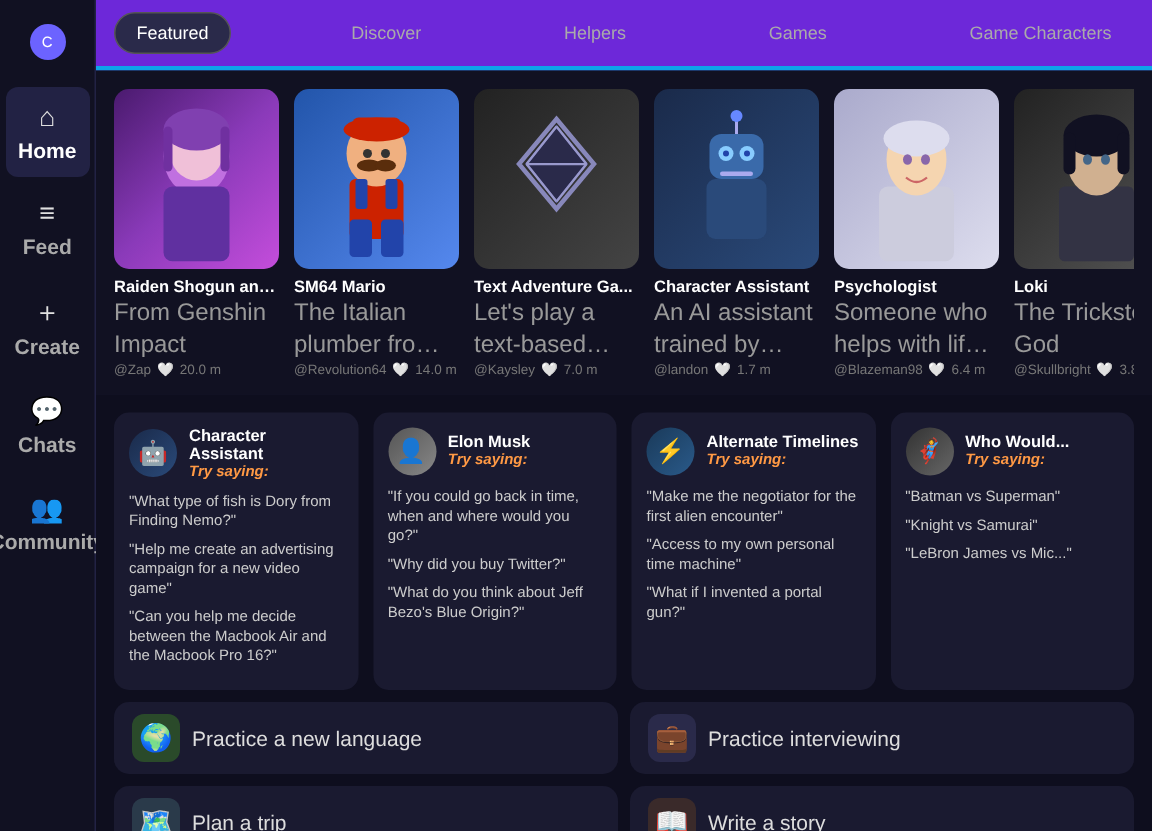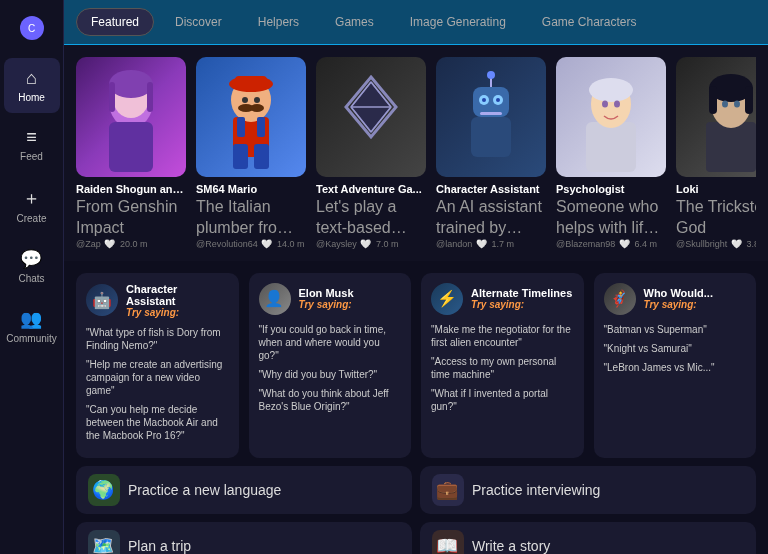--- a/index.html
+++ b/index.html
@@ -48,41 +48,42 @@
       flex-direction: column;
       align-items: center;
       padding: 10px 4px;
       cursor: pointer;
       border-radius: 8px;
       width: 56px;
       margin: 2px 0;
     }
     .sidebar-item.active { background: #222244; }
     .sidebar-item-icon { font-size: 18px; margin-bottom: 3px; }
-    .sidebar-item-label { font-size: 10px; color: #aaa; }
+    .sidebar-item-label { font-size: 14px; color: #aaa; font-weight: bold; }
     .sidebar-item.active .sidebar-item-label { color: white; }
 
     
     .main {
       flex: 1;
       display: flex;
       flex-direction: column;
       overflow: hidden;
     }
 
     
     .nav-tabs {
       display: flex;
       align-items: center;
-      background: #0c4a6e;
+      background: #6d28d9;
       padding: 8px 12px;
       gap: 6px;
       overflow-x: auto;
       flex-shrink: 0;
-      border-bottom: 1px solid #0ea5e9;
+      border-bottom: 3px solid #0ea5e9;
+      justify-content: space-between;
     }
     .nav-tabs::-webkit-scrollbar { display: none; }
     .nav-tab {
       padding: 6px 14px;
       border-radius: 20px;
       cursor: pointer;
       font-size: 12px;
       white-space: nowrap;
       color: #aaa;
       border: 1px solid transparent;
@@ -266,21 +267,20 @@
   </div>
 </nav>
 
 <main class="main">
 
   <div class="nav-tabs">
     <div class="nav-tab active">Featured</div>
     <div class="nav-tab">Discover</div>
     <div class="nav-tab">Helpers</div>
     <div class="nav-tab">Games</div>
-    <div class="nav-tab">Image Generating</div>
     <div class="nav-tab">Game Characters</div>
 
   </div>
 
   <div class="characters-section">
     <div class="characters-row">
 
       <div class="character-card">
         <div class="character-img char-raiden">
           <svg width="80" height="110" viewBox="0 0 80 110">

